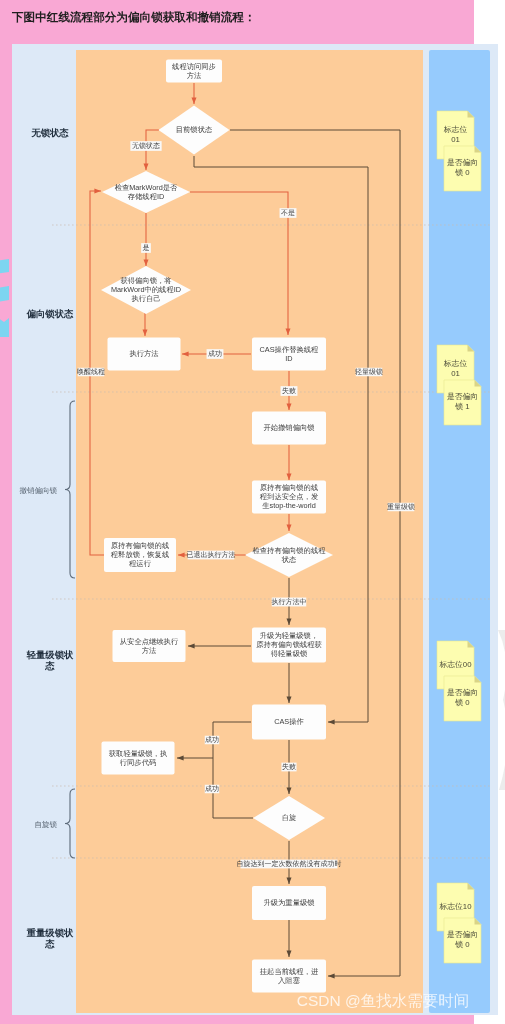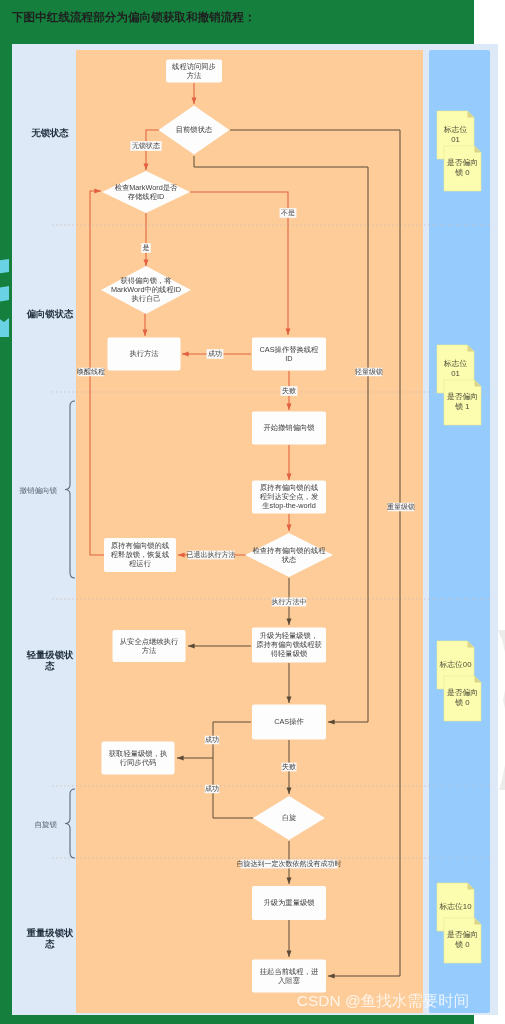--- a/index.html
+++ b/index.html
@@ -1,17 +1,17 @@
 <!DOCTYPE html>
 <html><head>
 <meta charset="utf-8">
 <style>
   html,body{margin:0;padding:0;background:#ffffff;}
   body{width:505px;height:1024px;font-family:"Liberation Sans",sans-serif;overflow:hidden;}
-  #root{position:relative;width:474px;height:1024px;background:#15803d;}
+  #root{position:relative;width:474px;height:1024px;background:#f9a8d4;}
   .title{position:absolute;left:12px;top:10px;font-size:11.6px;font-weight:bold;color:#1f1f1f;white-space:nowrap;}
   #diagram{position:absolute;left:0;top:0;}
   .nodetext{font-size:7.3px;fill:#3d3d3d;text-anchor:middle;dominant-baseline:middle;}
   .edgelabel{font-size:7px;fill:#3d3d3d;text-anchor:middle;dominant-baseline:middle;}
   .swimtext{font-size:9.3px;font-weight:bold;fill:#22303f;text-anchor:middle;}
   .bracelabel{font-size:7.5px;fill:#55616e;text-anchor:end;}
   .notetext{font-size:7.8px;fill:#4a4a3a;text-anchor:middle;dominant-baseline:middle;}
   .wm{font-size:15.5px;fill:#ffffff;opacity:.78;}
 </style>
 </head>

